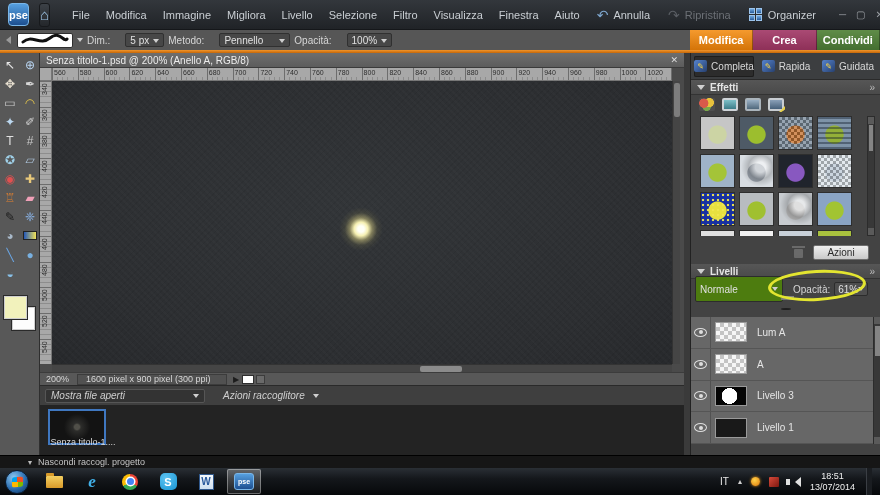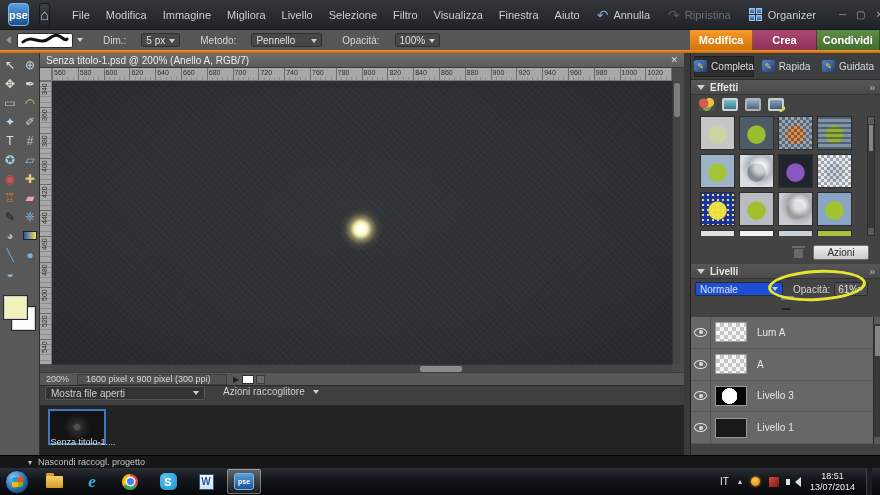--- a/index.html
+++ b/index.html
@@ -28,21 +28,21 @@
   .winctl { display:flex; gap:10px; margin:0 12px 0 14px; color:#9a9ea3; font-size:10px; }
   .winctl span { cursor:default; }
 
   
   .optionsbar { position:absolute; left:0; top:30px; width:690px; height:20px; background:#565656;
     display:flex; align-items:center; font-size:10px; color:#d6d6d6; }
   .opt-arrow { width:0; height:0; border:4px solid transparent; border-right:5px solid #9a9a9a; margin-left:2px; }
   .brush-preview { width:56px; height:15px; background:#fff; border:1px solid #2e2e2e; border-radius:2px; margin-left:6px;
     display:flex; align-items:center; justify-content:center; }
   .dd-caret { width:0; height:0; border:3px solid transparent; border-top:4px solid #cfcfcf; margin-left:4px; margin-top:3px;}
-  .opt-label { margin-left:20px; }
+  .opt-label { margin-left:4px; }
   .opt-select { margin-left:15px; height:14px; background:#474747; border:1px solid #303030; border-radius:2px;
     display:flex; align-items:center; padding:0 4px; color:#e0e0e0; }
   .opt-select .dd-caret { margin-top:4px; }
 
   
   .orangeline { position:absolute; left:0; top:50px; width:880px; height:3px;
     background:linear-gradient(#f2952b,#c56708); }
 
   
   .paneltabs { position:absolute; left:690px; top:30px; width:190px; height:20px; display:flex; }
@@ -129,22 +129,22 @@
   .fx-scroll .arr.up { top:0; } .fx-scroll .arr.dn { bottom:0; }
   .fx-footer { position:absolute; left:0; top:162px; width:190px; height:20px; display:flex; align-items:center; justify-content:flex-end; gap:10px; padding-right:12px; }
   .trash { width:9px; height:9px; background:#9a9a9a; border-radius:1px; position:relative; margin-top:3px; }
   .trash::before { content:""; position:absolute; top:-3px; left:-2px; width:13px; height:2px; background:#9a9a9a; }
   .trash.grayed { opacity:.45; }
   .applica-btn { width:56px; height:15px; background:linear-gradient(#efefef,#c9c9c9); border:1px solid #6e6e6e; border-radius:2px;
     color:#2a2a2a; font-size:10px; display:flex; align-items:center; justify-content:center; }
 
   .livelli { position:absolute; left:0; top:211px; width:190px; height:191px; background:#434343; }
   .lv-controls { display:flex; align-items:center; height:18px; padding:2px 4px 0 4px; font-size:10px; }
-  .blend-select { width:88px; height:14px; background:#1d4ed8; border:1px solid #2c2c2c; border-radius:2px; color:#e0e0e0;
-    display:flex; align-items:center; padding:0 4px; }
+  .blend-select { width:88px; height:14px; background:#4d7c0f; border:1px solid #2c2c2c; border-radius:2px; color:#e0e0e0;
+    display:flex; align-items:center; padding:12px 4px; }
   .blend-select .dd-caret { margin-left:auto; }
   .lv-opacity-label { margin-left:10px; color:#d6d6d6; }
   .lv-opacity-box { margin-left:4px; width:34px; height:14px; background:#4e4e4e; border:1px solid #2c2c2c; border-radius:2px;
     color:#e0e0e0; display:flex; align-items:center; padding:0 3px; }
   .lv-opacity-box .dd-caret { margin-left:auto; }
   .lv-icons { display:flex; align-items:center; height:16px; padding:1px 6px 0 6px; gap:8px; font-size:9px; color:#cfcfcf;flex-direction:column; }
   .newlayer { width:11px; height:9px; background:#b4b4b4; border:1px solid #777; box-shadow:2px -2px 0 #858585; }
   .adj { width:10px; height:10px; border-radius:50%; background:linear-gradient(90deg,#ededed 50%,#2e2e2e 50%); border:1px solid #1e1e1e; }
   .mini-checker { width:11px; height:11px; border:1px solid #888;
     background:repeating-conic-gradient(#b8b8b8 0 25%, #f2f2f2 0 50%); background-size:6px 6px; }
@@ -167,22 +167,22 @@
   .lv-scroll { position:absolute; right:0; top:53px; width:8px; height:127px; background:#383838; border-left:1px solid #2c2c2c; }
   .lv-scroll .thumb { position:absolute; left:1px; top:9px; width:5px; height:30px; background:#848484; }
   .lv-scroll .arr { position:absolute; left:0; width:7px; height:7px; background:#5a5a5a; }
   .lv-scroll .arr.up { top:0; } .lv-scroll .arr.dn { bottom:0; }
 
   
   .annotation { position:absolute; left:768px; top:270px; width:98px; height:31px; border:3px solid #e3e530;
     border-radius:50%; transform:rotate(-3deg); pointer-events:none; z-index:50; }
 
   
-  .binbar { position:absolute; left:40px; top:385px; width:644px; height:20px; background:#3f3f3f; display:flex; align-items:flex-start;
-    border-top:1px solid #2a2a2a; font-size:10px; }
+  .binbar { position:absolute; left:40px; top:385px; width:644px; height:20px; background:#3f3f3f; display:flex; align-items:center;
+    border-top:1px solid #2a2a2a; font-size:10px;font-style:italic; }
   .showfiles-select { margin-left:5px; width:160px; height:14px; background:#333; border:1px solid #565656; border-radius:2px;
     color:#cfcfcf; display:flex; align-items:center; padding:0 5px; }
   .showfiles-select .dd-caret { margin-left:auto; }
   .actions-label { margin-left:18px; color:#cfcfcf; display:flex; align-items:center; gap:4px; }
   .photobin { position:absolute; left:40px; top:405px; width:644px; height:50px; background:#232323; }
   .bin-thumb { position:absolute; left:8px; top:4px; width:58px; height:36px; border:2px solid #3f77c0; background:
       radial-gradient(circle at 50% 50%, rgba(130,128,116,.55) 0 8%, rgba(70,70,66,.5) 13%, rgba(22,22,22,0) 42%), #131313; }
   .bin-thumb-label { position:absolute; left:2px; top:32px; width:82px; text-align:center; font-size:9px; color:#dcdcdc; }
 
   
@@ -378,21 +378,21 @@
         </div>
       </div>
     <div class="swatches">
       <div class="swatch fg"></div>
       <div class="swatch bg"></div>
     </div>
   </div>
 
   <div class="docwin">
     <div class="doc-titlebar">
-      <span>Senza titolo-1.psd @ 200% (Anello A, RGB/7)</span>
+      <span>Senza titolo-1.psd @ 200% (Anello A, RGB/8)</span>
       <span class="doc-close">✕</span>
     </div>
     <div class="ruler-corner"></div>
     <div class="topruler" id="topruler">
         <span class="rtick-label" style="left: 2px;">560</span>
         <span class="rtick-label" style="left: 27.8px;">580</span>
         <span class="rtick-label" style="left: 53.6px;">600</span>
         <span class="rtick-label" style="left: 79.4px;">620</span>
         <span class="rtick-label" style="left: 105.2px;">640</span>
         <span class="rtick-label" style="left: 131px;">660</span>

